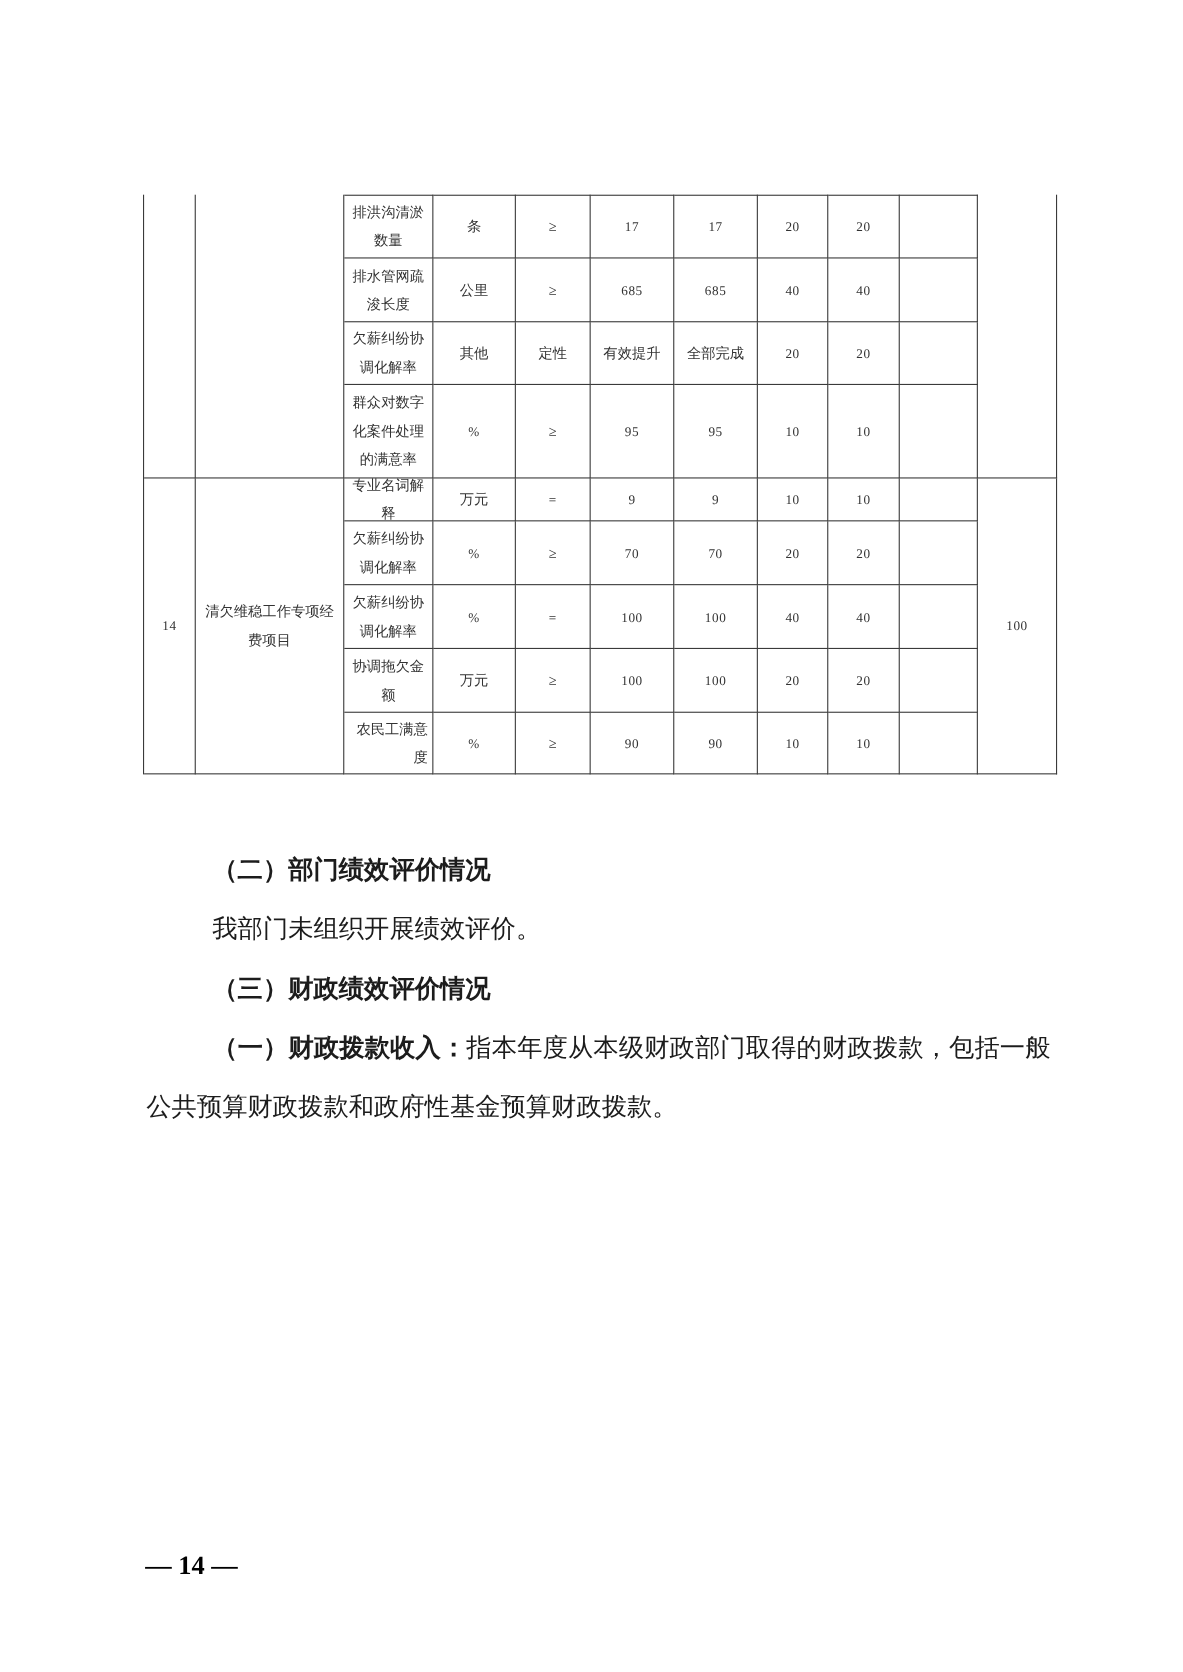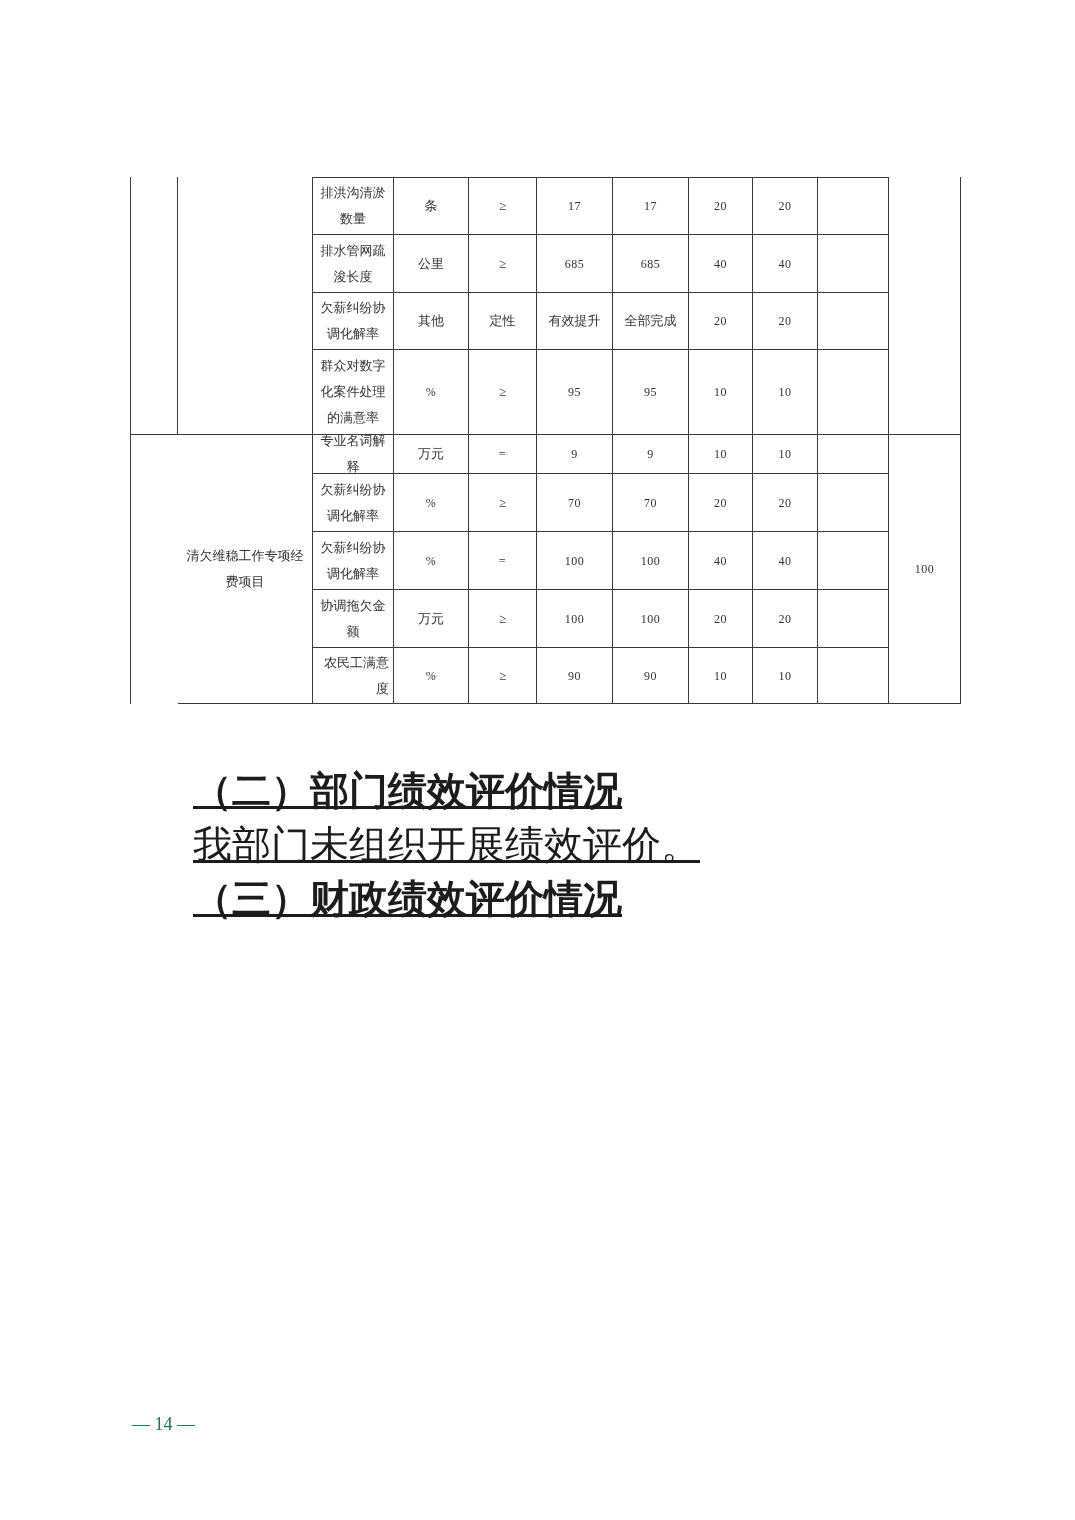--- a/index.html
+++ b/index.html
@@ -14,29 +14,29 @@
        border-left:1px solid var(--tb);}
   .c{border-right:1px solid var(--tb);border-bottom:1px solid var(--tb);
      display:flex;align-items:center;justify-content:center;text-align:center;
      padding:2px 4px;box-sizing:border-box;color:#333;}
   .cjk{font-size:13px;line-height:26px;}
   .num{font-size:12px;line-height:26px;letter-spacing:.5px;}
   .bt{border-top:1px solid var(--tb);}
 
   
   .content{position:absolute;left:133px;top:764px;width:822px;color:#1c1c1c;}
-  .content p{margin:0;line-height:54px;font-size:39px;text-decoration:underline;}
+  .content p{margin:0;line-height:54px;font-size:23px;}
   .h2{font-weight:bold;padding-left:60px;}
   .ind{padding-left:60px;}
   .h1{font-family:"Liberation Sans",sans-serif;font-weight:bold;padding-left:76px;
       margin:10px 0 2px 0 !important;}
   .term{text-align:justify;text-indent:60px;}
   .term .lead{font-weight:bold;}
 
-  .footer{position:absolute;left:132px;top:1408px;font-size:18px;line-height:32px;color:#0f766e;}
+  .footer{position:absolute;left:132px;top:1408px;font-size:24px;line-height:32px;color:#000000;font-weight:bold;}
 </style>
 </head>
 <body>
 
 <div class="page">
 
   <div id="tbl">
       <div class="c num" style="grid-area: 1 / 1 / span 4;"></div>
       <div class="c cjk" style="grid-area: 1 / 2 / span 4;"></div>
       <div class="c cjk bt" style="grid-area: 1 / 3;">排洪沟清淤数量</div>
@@ -65,20 +65,21 @@
       <div class="c num" style="grid-area: 3 / 10;"></div>
       <div class="c cjk" style="grid-area: 4 / 3;">群众对数字化案件处理的满意率</div>
       <div class="c num" style="grid-area: 4 / 4;">%</div>
       <div class="c cjk" style="grid-area: 4 / 5;">≥</div>
       <div class="c num" style="grid-area: 4 / 6;">95</div>
       <div class="c num" style="grid-area: 4 / 7;">95</div>
       <div class="c num" style="grid-area: 4 / 8;">10</div>
       <div class="c num" style="grid-area: 4 / 9;">10</div>
       <div class="c num" style="grid-area: 4 / 10;"></div>
       <div class="c num" style="grid-area: 1 / 11 / span 4;"></div>
+      <div class="c num" style="grid-area: 5 / 1 / span 5;">14</div>
       <div class="c cjk" style="grid-area: 5 / 2 / span 5;">清欠维稳工作专项经费项目</div>
       <div class="c cjk" style="grid-area: 5 / 3;">专业名词解释</div>
       <div class="c cjk" style="grid-area: 5 / 4;">万元</div>
       <div class="c num" style="grid-area: 5 / 5;">=</div>
       <div class="c num" style="grid-area: 5 / 6;">9</div>
       <div class="c num" style="grid-area: 5 / 7;">9</div>
       <div class="c num" style="grid-area: 5 / 8;">10</div>
       <div class="c num" style="grid-area: 5 / 9;">10</div>
       <div class="c num" style="grid-area: 5 / 10;"></div>
       <div class="c cjk" style="grid-area: 6 / 3;">欠薪纠纷协调化解率</div>
@@ -113,16 +114,17 @@
       <div class="c num" style="grid-area: 9 / 8;">10</div>
       <div class="c num" style="grid-area: 9 / 9;">10</div>
       <div class="c num" style="grid-area: 9 / 10;"></div>
       <div class="c num" style="grid-area: 5 / 11 / span 5;">100</div>
     </div>
 
   <div class="content">
     <p class="h2">（二）部门绩效评价情况</p>
     <p class="ind">我部门未组织开展绩效评价。</p>
     <p class="h2">（三）财政绩效评价情况</p>
+    <p class="term"><span class="lead">（一）财政拨款收入：</span><span>指本年度从本级财政部门取得的财政拨款，包括一般公共预算财政拨款和政府性基金预算财政拨款。</span></p>
   </div>
 
   <div class="footer">— 14 —</div>
 </div>
 
 </body></html>

